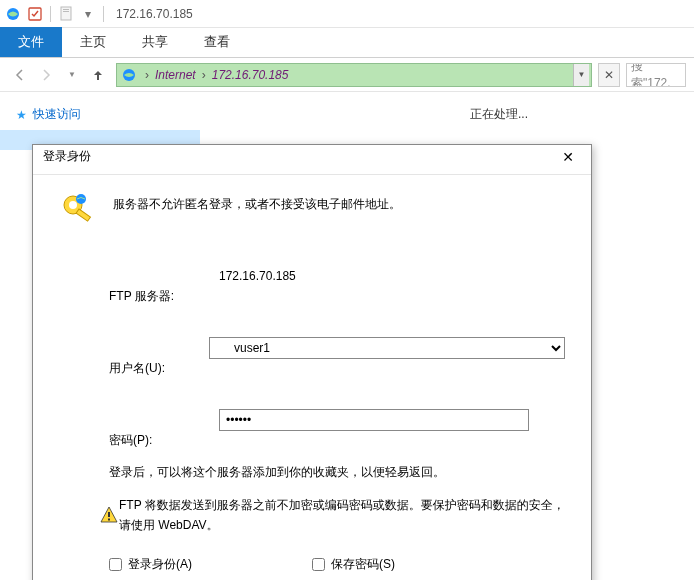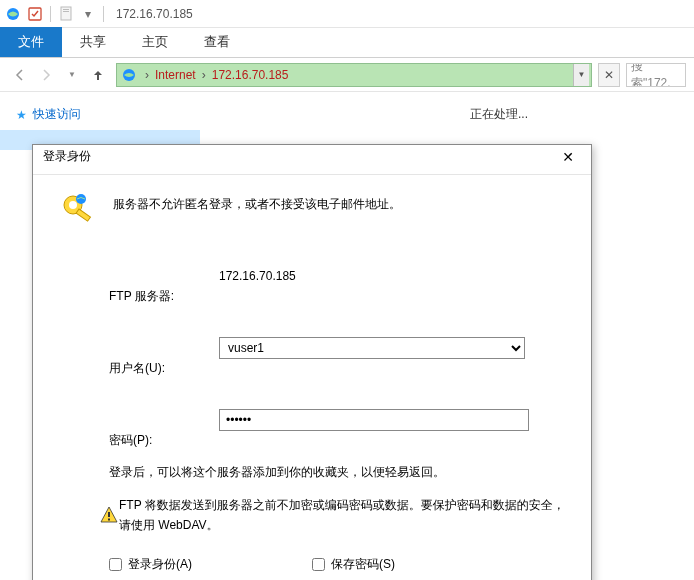--- a/index.html
+++ b/index.html
@@ -15,21 +15,21 @@
   .ribbon { height: 30px; display: flex; align-items: flex-end; background: #fff; border-bottom: 1px solid #d0d0d0; }
   .ribbon .tab { padding: 6px 18px; font-size: 13px; color: #333; cursor: default; }
   .ribbon .tab.active { background: #1979ca; color: #fff; }
 
   
   .navbar { height: 34px; display: flex; align-items: center; padding: 4px 8px; gap: 2px; border-bottom: 1px solid #e5e5e5; }
   .nav-btn { width: 24px; height: 24px; display: flex; align-items: center; justify-content: center; color: #999; }
   .nav-btn.enabled { color: #333; }
   .addrbar { flex: 1; height: 24px; border: 1px solid #8fbf8f; background: #b9e4b4; display: flex; align-items: center; padding: 0 4px; margin: 0 4px; position: relative; }
   .addrbar .folder-icon { width: 16px; height: 16px; margin-right: 6px; }
-  .addrbar .crumb { padding: 0 4px; color: #b91c1c; display: flex; align-items: center; cursor: default; }
+  .addrbar .crumb { padding: 0 4px; color: #701a75; display: flex; align-items: center; cursor: default; font-style: italic; }
   .addrbar .chev { color: #555; padding: 0 2px; }
   .addrbar .dropdown { position: absolute; right: 2px; top: 0; bottom: 0; width: 16px; display: flex; align-items: center; justify-content: center; background:#eee; border-left:1px solid #bbb; }
   .refresh-x { width: 22px; height: 24px; border: 1px solid #ccc; background: #f4f4f4; display: flex; align-items: center; justify-content: center; color: #555; margin-right: 4px; }
   .searchbox { width: 60px; height: 24px; border: 1px solid #ccc; padding: 0 4px; color: #888; display: flex; align-items: center; overflow: hidden; }
 
   
   .content { position: relative; height: calc(580px - 28px - 30px - 34px); }
   .sidebar { position: absolute; top: 0; left: 0; width: 200px; padding: 10px 14px; }
   .sidebar .qa { display: flex; align-items: center; gap: 6px; color: #0066cc; padding: 4px 2px; }
   .sidebar .star { color: #2a9df4; }
@@ -43,21 +43,21 @@
   .dlg-title .txt { font-size: 12px; }
   .dlg-close { width: 30px; height: 24px; display: flex; align-items: center; justify-content: center; font-size: 14px; cursor: default; }
   .dlg-body { padding: 16px 26px 12px 26px; }
   .row-top { display: flex; gap: 16px; margin-bottom: 18px; }
   .key-icon { width: 38px; height: 38px; flex-shrink: 0; }
   .msg { padding-top: 4px; line-height: 1.5; }
   .form { margin-left: 50px; }
   .frow { display: flex; align-items: center; margin-bottom: 14px; }
   .frow .lbl { width: 110px; margin-top: 41px; }
   .frow .val { flex: 1; }
-  .frow select { width: 306px; height: 22px; border: 1px solid #888; padding: 0 4px; font-family: inherit; font-size: 12px; background: #fff; }
+  .frow select { width: 356px; height: 22px; border: 1px solid #888; padding: 0 20px; font-family: inherit; font-size: 12px; background: #fff; }
   .frow input[type=password] { width: 310px; height: 22px; border: 1px solid #888; padding: 0 6px; font-family: inherit; font-size: 12px; }
   .note { margin: 8px 0 14px 50px; line-height: 1.5; }
   .warn-row { display: flex; margin: 0 0 20px 40px; align-items: center; }
   .warn-icon { width: 20px; height: 20px; flex-shrink: 0; }
   .warn-txt { line-height: 1.7; }
   .checks { margin: 0 0 14px 50px; display: flex; gap: 120px; }
   .checks label { display: flex; align-items: center; gap: 6px; cursor: default; }
   .checks input { width: 13px; height: 13px; }
   .buttons { display: flex; justify-content: flex-end; gap: 8px; padding: 0 16px 14px 0; }
   .buttons button { width: 86px; height: 16px; border: 1px solid #adadad; background: #e1e1e1; font-family: Liberation Mono, monospace; font-size: 12px; cursor: default; }
@@ -87,22 +87,22 @@
         <rect x="4" y="5" width="6" height="1" fill="#bbb"></rect>
       </svg>
   </span>
   <span class="qat-icon" style="color:#777">▾</span>
   <span class="sep"></span>
   <span class="title">172.16.70.185</span>
 </div>
 
 <div class="ribbon">
   <div class="tab active">文件</div>
+  <div class="tab">主页</div>
   <div class="tab">共享</div>
-  <div class="tab">主页</div>
   <div class="tab">查看</div>
 </div>
 
 <div class="navbar">
   <div class="nav-btn">
     <svg width="14" height="14" viewBox="0 0 14 14">
         <path d="M9 2 L4 7 L9 12" stroke="#999" fill="none" stroke-width="1.5"></path>
       </svg>
   </div>
   <div class="nav-btn">

